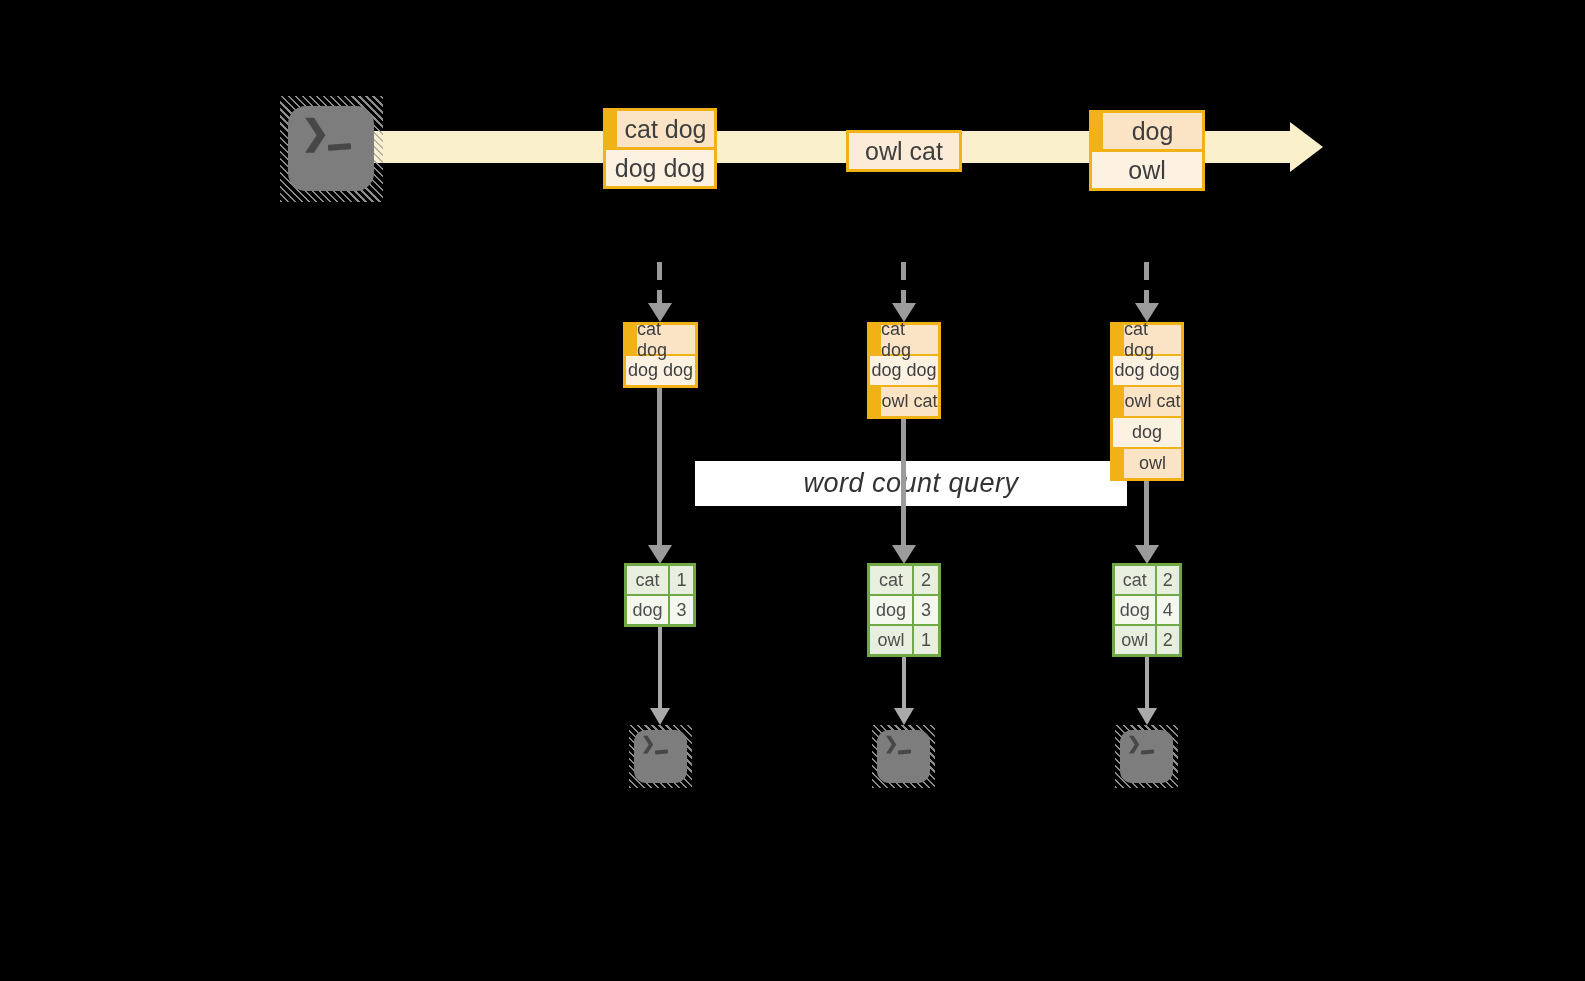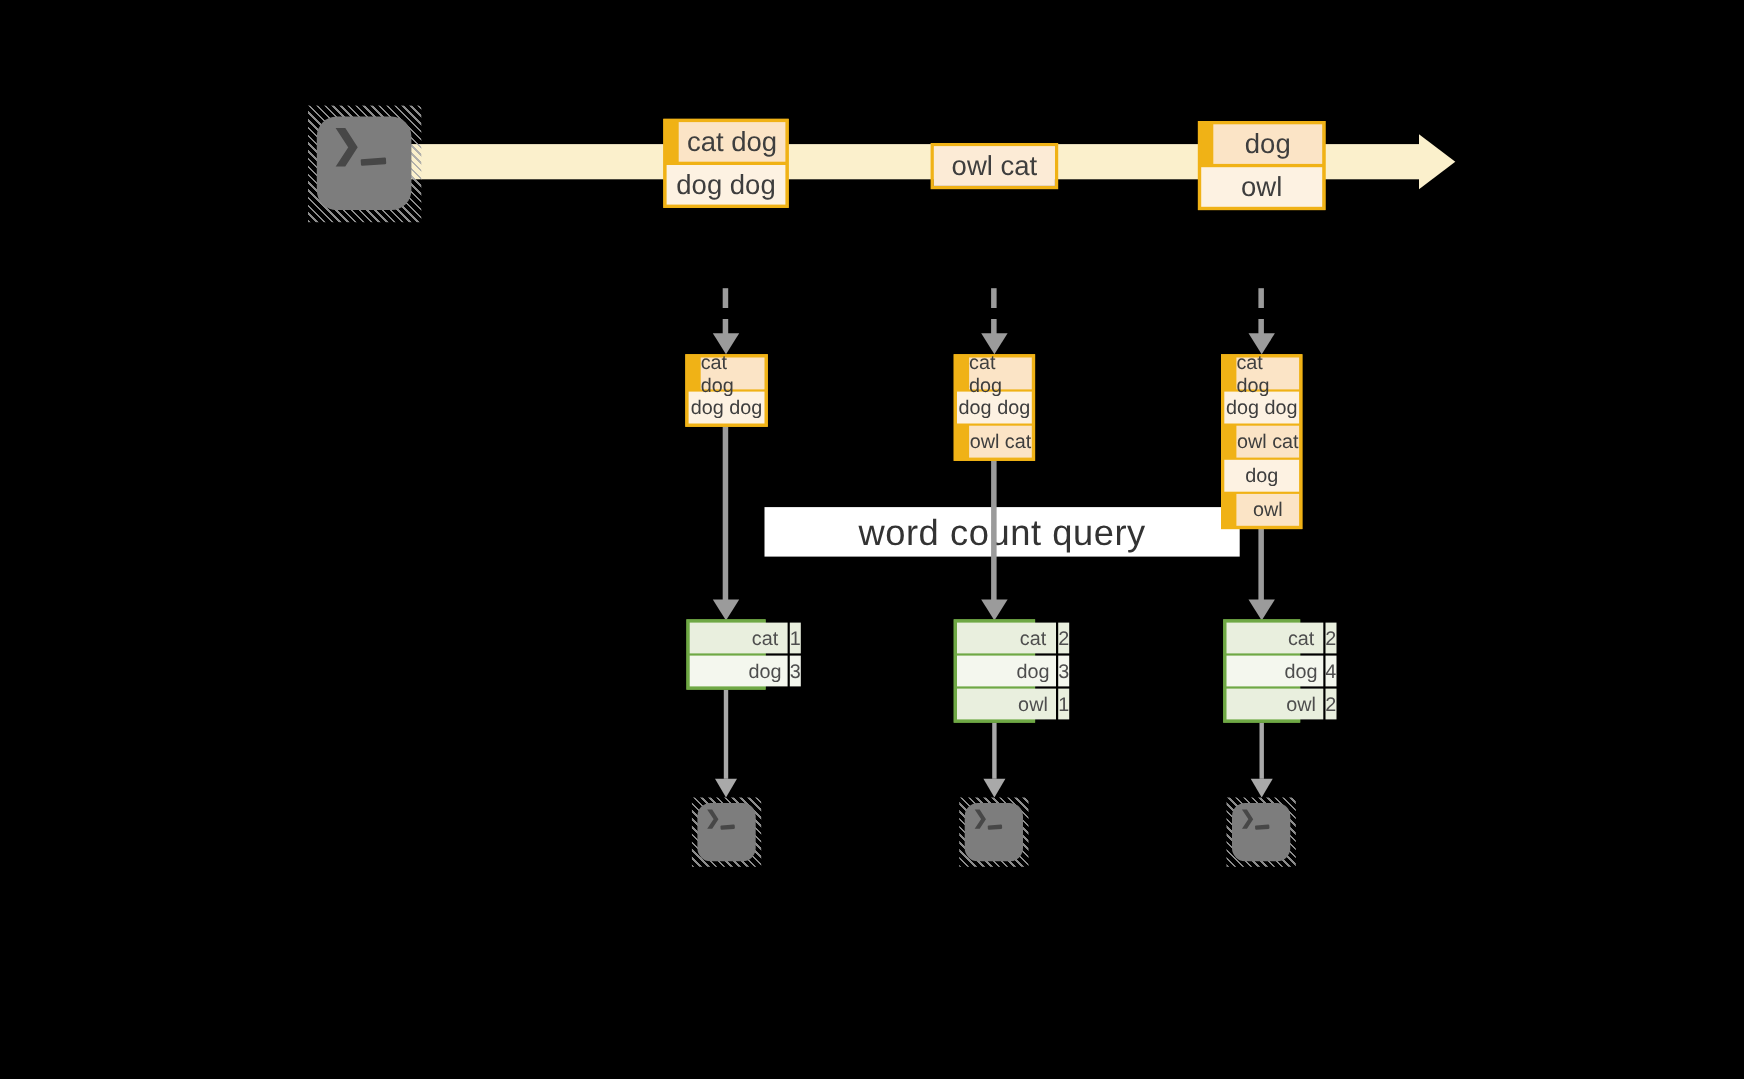--- a/index.html
+++ b/index.html
@@ -40,27 +40,27 @@
     background:repeating-linear-gradient(180deg, #9B9B9B 0 18px, transparent 18px 28px);}
   .solidline{position:absolute; width:5px; background:#9B9B9B; z-index:3;}
   .thinline{position:absolute; width:4px; background:#A9A9A9; z-index:3;}
   .ahead{position:absolute; width:0; height:0; z-index:3;
     border-left:12px solid transparent; border-right:12px solid transparent; border-top:19px solid #9B9B9B;}
   .ahead-thin{position:absolute; width:0; height:0; z-index:3;
     border-left:10px solid transparent; border-right:10px solid transparent; border-top:17px solid #A9A9A9;}
   
   .query-band{position:absolute; left:695px; top:461px; width:432px; height:45px; background:#FFFFFF; z-index:2;
     display:flex; align-items:center; justify-content:center;}
-  .query-band span{font-size:33px; color:#333333; letter-spacing:.5px;}
+  .query-band span{font-size:27px; color:#333333; letter-spacing:.5px;font-style:italic;}
   
   .gtable{position:absolute; border:3px solid #6FA845; box-sizing:border-box; background:#6FA845; z-index:4;}
   .grow{display:flex; height:28px;}
   .grow + .grow{margin-top:2px;}
   .gcell{display:flex; align-items:center; justify-content:center; font-size:18px; color:#4E4E4E;}
-  .gword{flex:0 0 62%;padding-left:48px;}
+  .gword{flex:0 0 62%;}
   .gnum{flex:1; margin-left:2px;}
   .g-dark{background:#E9EFDE;}
   .g-light{background:#F4F7EE;}
 </style>
 </head>
 <body>
 
 <div class="canvas">
 
   <div class="band"></div>

